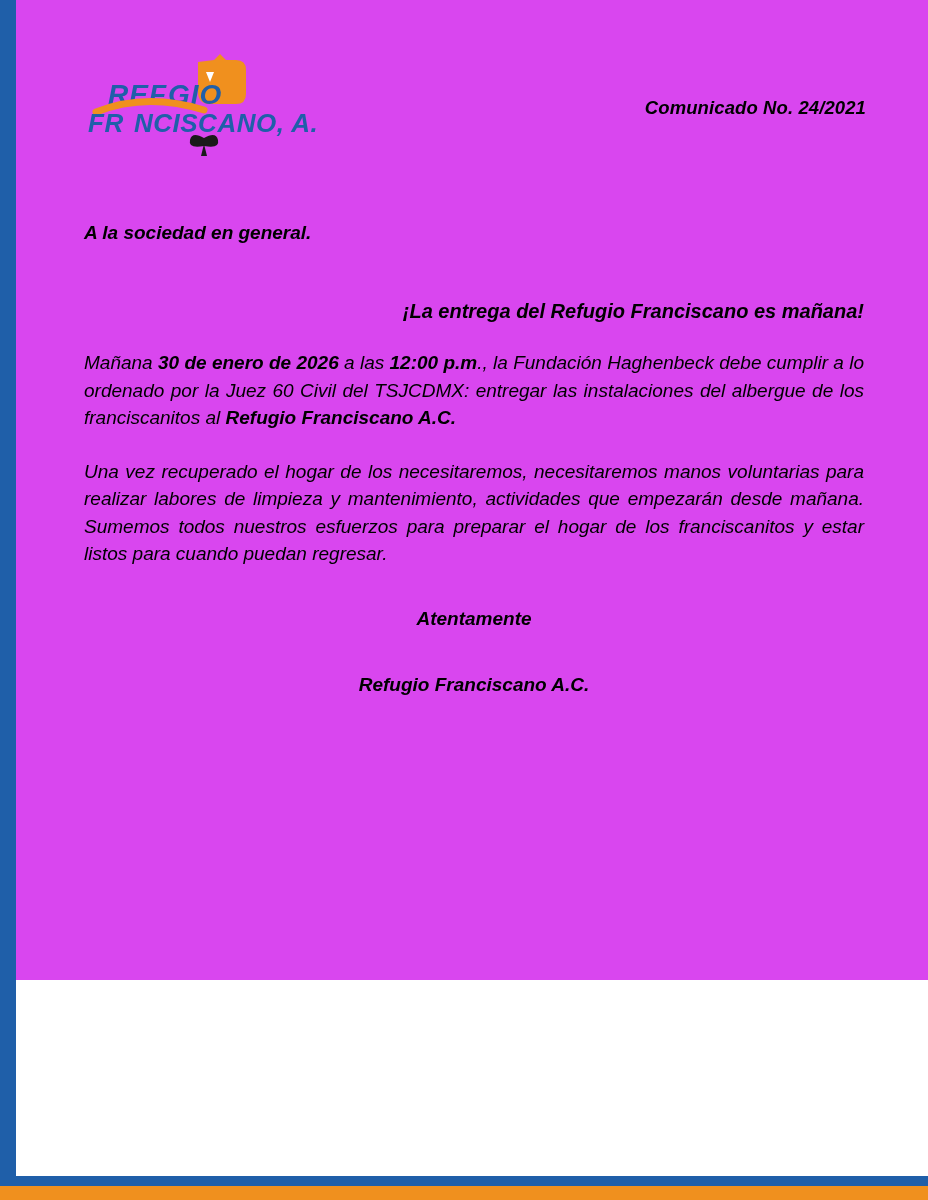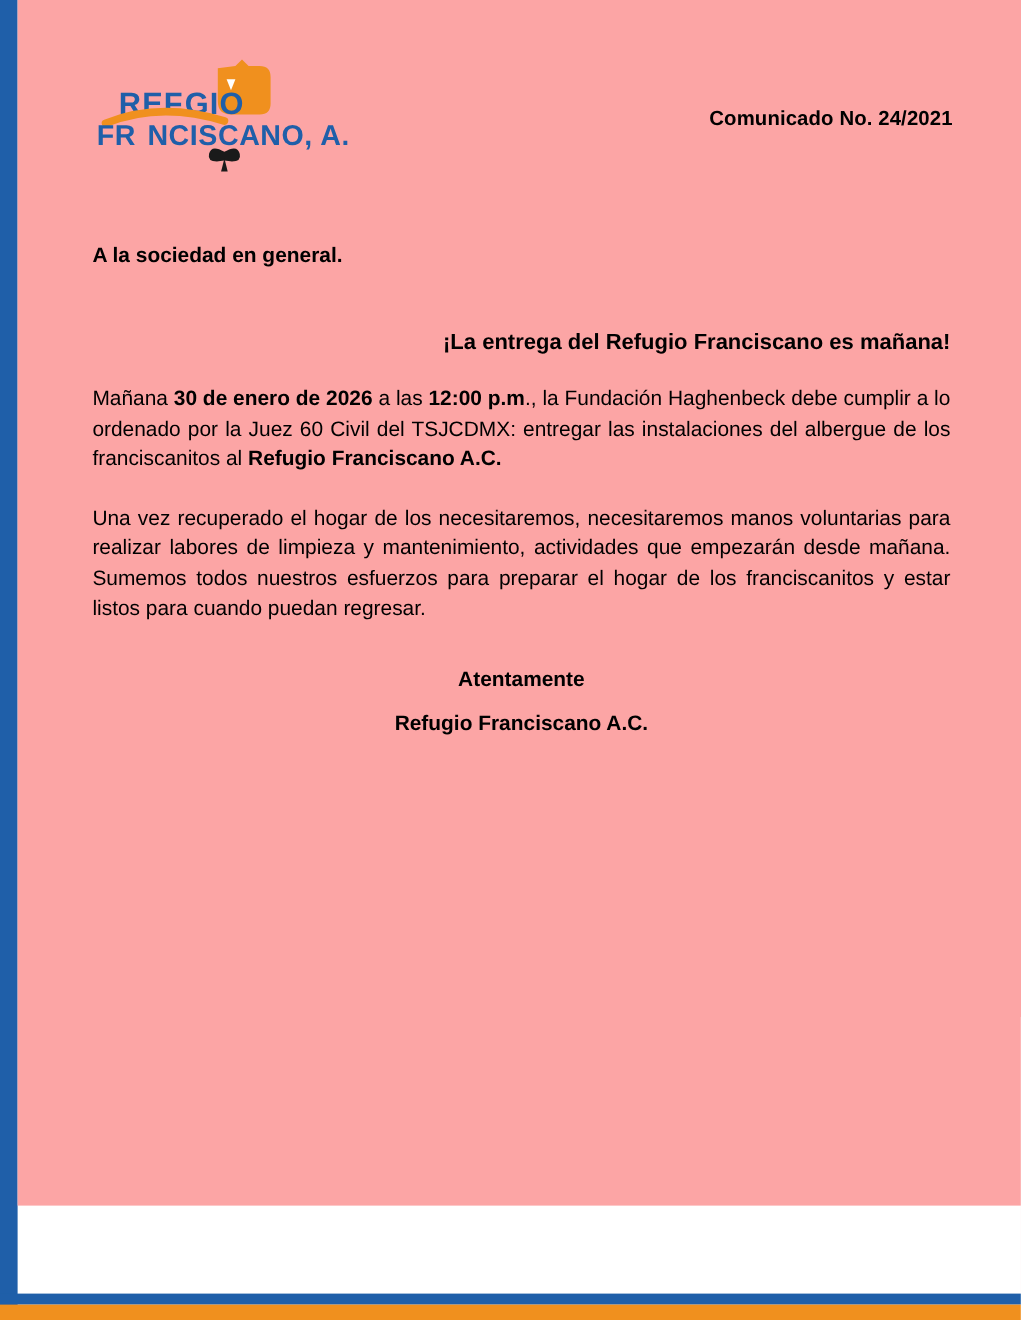--- a/index.html
+++ b/index.html
@@ -24,22 +24,23 @@
     width: 16px;
     height: 1200px;
     background: #1f5fa9;
   }
 
   .page {
     position: absolute;
     left: 16px;
     top: 0;
     width: 912px;
-    height: 1096px;
-    background: #fca5a5;
+    height: 980px;
+    background: #d946ef;
+    font-style: italic;
   }
 
   
   .header {
     position: absolute;
     left: 0;
     top: 52px;
     width: 912px;
     height: 110px;
   }
@@ -104,21 +105,21 @@
 
   b { font-weight: bold; }
 
   .signature {
     margin-top: 40px;
     text-align: center;
   }
   .sig-line1 {
     font-size: 19px;
     font-weight: bold;
-    margin-bottom: 18px;
+    margin-bottom: 44px;
   }
   .sig-line2 {
     font-size: 19px;
     font-weight: bold;
   }
 
   
   .footer {
     position: absolute;
     left: 0;

